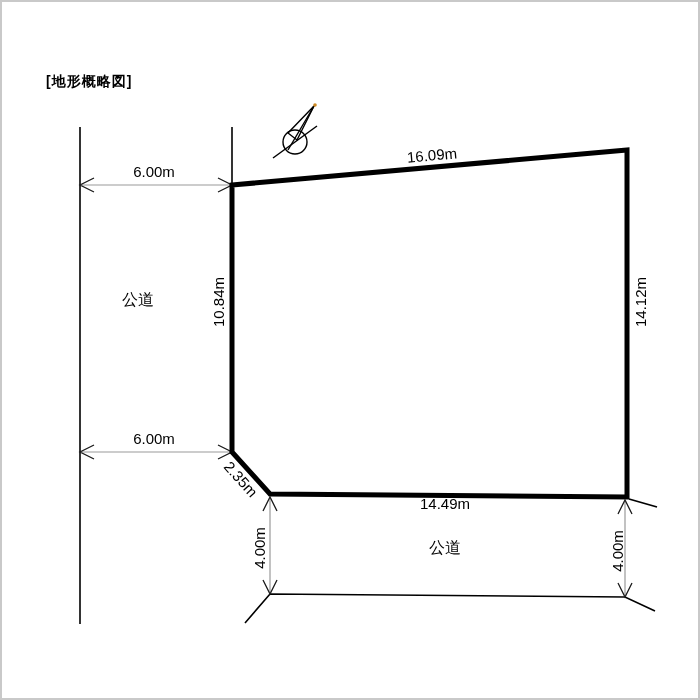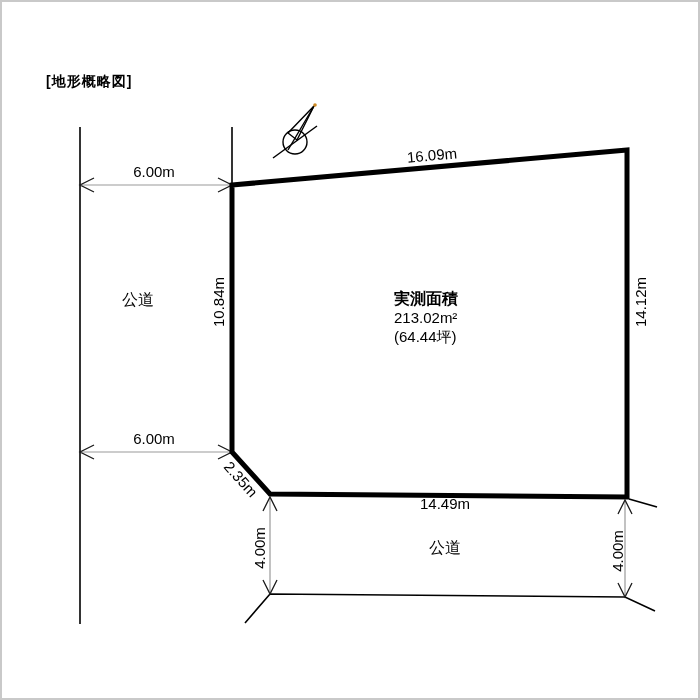--- a/index.html
+++ b/index.html
@@ -82,19 +82,14 @@
   <div class="lbl rot-90" style="left:216px;top:300px;">10.84m</div>
   <div class="lbl rot-90" style="left:638px;top:300px;">14.12m</div>
   <div class="lbl" style="left:443px;top:501px;">14.49m</div>
   <div class="lbl rot-cut" style="left:239px;top:477px;">2.35m</div>
 
   <div class="lbl rot-90" style="left:257px;top:546px;">4.00m</div>
   <div class="lbl rot-90" style="left:615px;top:549px;">4.00m</div>
 
   <div class="lbl" style="left:443px;top:546px;font-size:16px;">公道</div>
 
-  <div id="area-block">
-    <div id="area-line1">実測面積</div>
-    <div id="area-line2">213.02m²</div>
-    <div id="area-line3">(64.44坪)</div>
-  </div>
 
 </div>
 
 </body></html>

